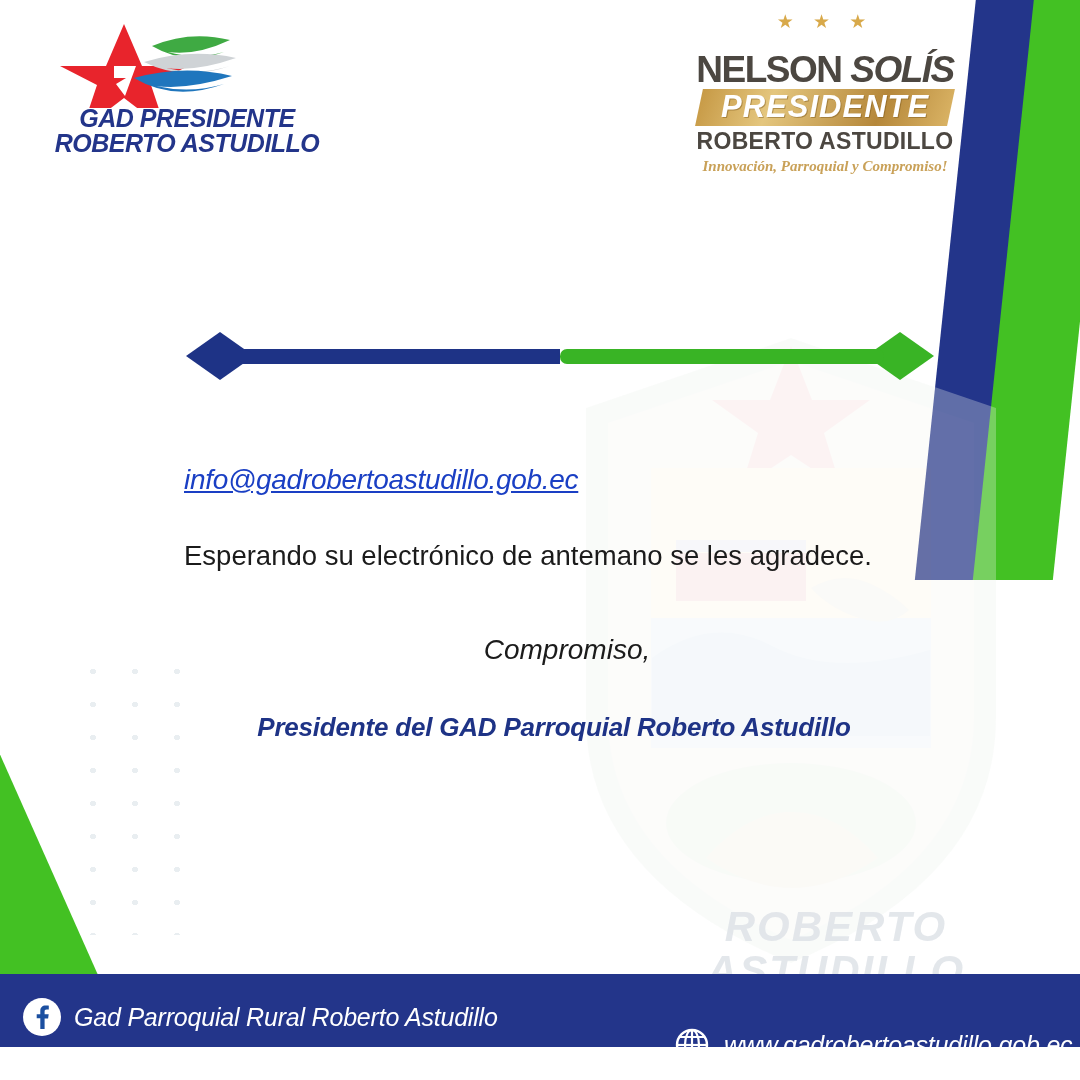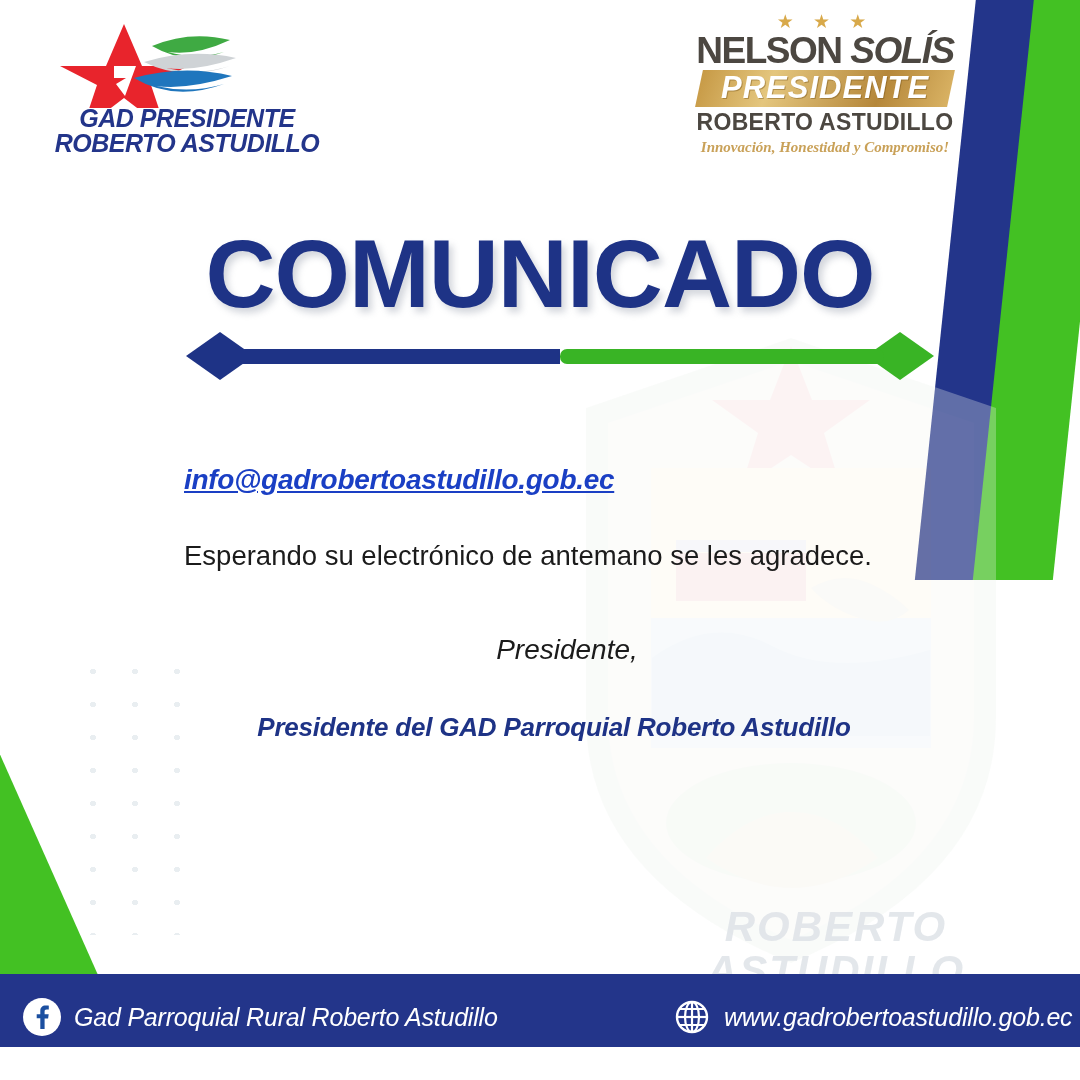--- a/index.html
+++ b/index.html
@@ -64,21 +64,21 @@
     text-align:center;color:#23358a;
     font-weight:bold;font-style:italic;
     font-size:25px;line-height:25px;letter-spacing:-.5px;
   }
   .logo-text span{display:block;white-space:nowrap;}
 
   .logo-right{position:absolute;left:690px;top:12px;width:270px;height:150px;text-align:center;}
   .stars{color:#d8a94a;font-size:19px;letter-spacing:7px;line-height:19px;height:20px;}
   .nelson-line{
     font-size:37px;font-weight:bold;color:#4c4741;line-height:37px;
-    letter-spacing:-1.5px;white-space:nowrap;margin-top:0;
+    letter-spacing:-1.5px;white-space:nowrap;margin-top:19px;
   }
   .nelson-line .solis{font-style:italic;color:#4c4741;}
   .presidente-band{
     margin-top:1px;
     background:linear-gradient(100deg,#c79a46 0%,#e4c67e 28%,#b5873a 72%,#d9b263 100%);
     transform:skewX(-12deg);
     padding:2px 0 3px 0;
     width:252px;margin-left:9px;
   }
   .presidente-band .txt{
@@ -113,21 +113,21 @@
   p.para{
     margin:0;
     font-size:27.5px;line-height:43px;
     font-style:italic;color:#1b1b1b;
     text-align:justify;
   }
   .gap1{height:46px;}
   .gap2{height:40px;}
   .email{
     display:inline-block;
-    font-weight:bold;font-style:italic;
+    font-weight:normal;font-style:italic;
     color:#1a3fc4;font-size:28px;letter-spacing:-.3px;
   }
   .thanks{
     margin:0;font-size:27.5px;line-height:40px;color:#1b1b1b;
     font-style:normal;text-align:left;
   }
   .atentamente{
     margin:0;text-align:center;
     font-size:28px;font-style:italic;color:#1b1b1b;
     padding-left:26px;
@@ -146,21 +146,21 @@
   .footer-accent{position:absolute;left:0;top:1000px;width:238px;height:7px;background:#43c123;}
   .footer{
     position:absolute;left:0;top:974px;width:1080px;height:73px;
     background:#23358a;
   }
   .footer .item{
     position:absolute;top:23px;
     display:flex;align-items:center;gap:12px;
   }
   .f-fb{left:22px;}
-  .f-web{left:672px;}
+  .f-web{left:672px;margin-top:28px;}
   .footer .label{
     color:#ffffff;font-size:25px;font-style:italic;
     white-space:nowrap;letter-spacing:-.2px;
   }
 </style>
 </head>
 <body>
 
 <div id="poster">
 
@@ -201,39 +201,38 @@
     </div>
   </div>
 
   <div class="logo-right">
     <div class="stars">★ ★ ★</div>
     <div class="nelson-line"><span>NELSON </span><span class="solis">SOLÍS</span></div>
     <div class="presidente-band">
       <span class="txt">PRESIDENTE</span>
     </div>
     <div class="roberto-line">ROBERTO ASTUDILLO</div>
-    <div class="slogan">Innovación, Honestidad y Compromiso!</div>
-  </div>
-
-  <div class="title">COMUNICADO</div>
+    <div class="slogan">Innovación, Parroquial y Compromiso!</div>
+  </div>
+
 
   <svg class="divider" viewBox="0 0 748 52">
     <polygon points="34,2 68,26 34,50 0,26" fill="#1e3386"></polygon>
     <polygon points="714,2 748,26 714,50 680,26" fill="#39b425"></polygon>
     <rect x="50" y="19" width="324" height="15" fill="#1e3386"></rect>
     <rect x="374" y="19" width="324" height="15" rx="7" fill="#39b425"></rect>
   </svg>
 
   <div class="body-wrap">
     <div class="gap1"></div>
     <a class="email" href="#">info@gadrobertoastudillo.gob.ec</a>
     <div class="gap2"></div>
     <p class="thanks">Esperando su electrónico de antemano se les agradece.</p>
     <div style="height:58px"></div>
-    <p class="atentamente">Presidente,</p>
+    <p class="atentamente">Compromiso,</p>
     <div style="height:46px"></div>
     <p class="sign-role">Presidente del GAD Parroquial Roberto Astudillo</p>
   </div>
 
   <div class="footer-accent"></div>
   <div class="footer">
 
     <div class="item f-fb">
       <svg width="40" height="40" viewBox="0 0 40 40">
         <circle cx="20" cy="20" r="19" fill="#ffffff"></circle>

